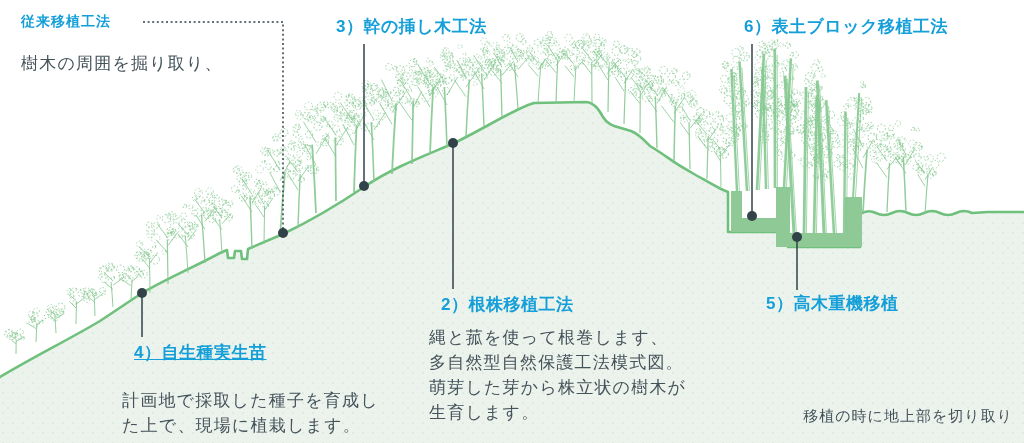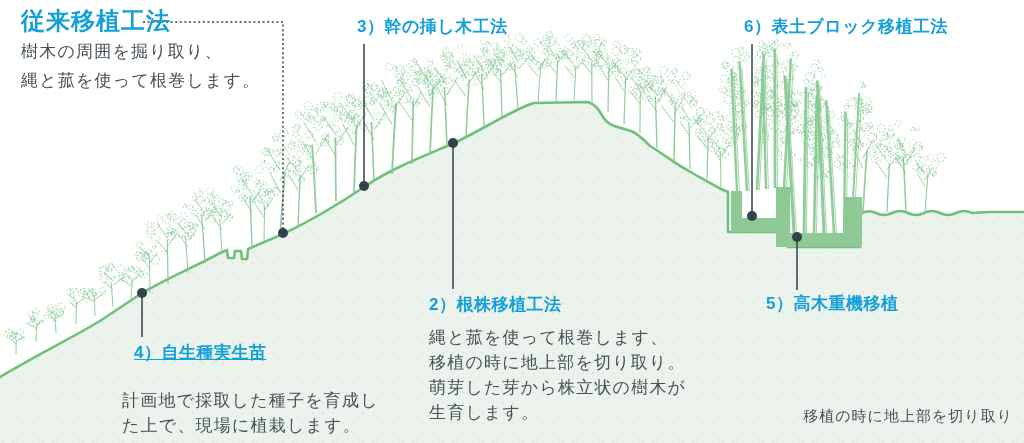--- a/index.html
+++ b/index.html
@@ -3,21 +3,21 @@
 <meta charset="utf-8">
 <style>
   html,body{margin:0;padding:0;background:#ffffff;}
   body{width:1024px;height:443px;overflow:hidden;
        font-family:"Liberation Sans","DejaVu Sans",sans-serif;}
   .stage{position:relative;width:1024px;height:443px;}
   #scene{position:absolute;left:0;top:0;}
   .ann{position:absolute;white-space:nowrap;}
   .title{color:var(--blue,#149fd9);font-weight:bold;font-size:17px;
          letter-spacing:0.5px;line-height:22px;}
-  .t18{font-size:24px;letter-spacing:1px;}
+  .t18{font-size:14px;letter-spacing:1px;}
   .desc{color:var(--ink,#44525a);font-size:17px;letter-spacing:1.2px;}
   .desc>div{line-height:25px;height:25px;}
   .lh29>div{line-height:29px;height:29px;}
   .caption{position:absolute;right:11px;top:407px;color:var(--ink,#44525a);
            font-size:15px;letter-spacing:1px;}
 </style>
 </head>
 <body>
 
 <div class="stage">
@@ -1674,39 +1674,38 @@
         <circle cx="453" cy="143" r="5" fill="#324249"></circle>
         <path d="M 142 293 L 142 337" fill="none" stroke="#324249" stroke-width="1.5"></path>
         <circle cx="142" cy="293" r="5" fill="#324249"></circle>
         <path d="M 797 237 L 797 290" fill="none" stroke="#324249" stroke-width="1.5"></path>
         <circle cx="797" cy="237" r="5" fill="#324249"></circle>
       </g>
     </svg>
 
   <div class="ann" style="left:21px;top:10px;">
     <div class="title t18">従来移植工法</div>
-    <div class="desc lh29" style="margin-top:5px;">
+    <div class="desc lh29" style="margin-top:17px;">
       <div>樹木の周囲を掘り取り、</div>
-      <div>縄と菰を使って根巻します。</div>
     </div>
   </div>
 
-  <div class="ann" style="left:357px;top:16px;">
+  <div class="ann" style="left:336px;top:16px;">
     <div class="title">3）幹の挿し木工法</div>
   </div>
 
   <div class="ann" style="left:744px;top:16px;">
     <div class="title">6）表土ブロック移植工法</div>
   </div>
 
   <div class="ann" style="left:429px;top:294px;">
-    <div class="title" style="margin-left:0;">2）根株移植工法</div>
+    <div class="title" style="margin-left:12px;">2）根株移植工法</div>
     <div class="desc" style="margin-top:9px;">
       <div>縄と菰を使って根巻します、</div>
-      <div>移植の時に地上部を切り取り。</div>
+      <div>多自然型自然保護工法模式図。</div>
       <div>萌芽した芽から株立状の樹木が</div>
       <div>生育します。</div>
     </div>
   </div>
 
   <div class="ann" style="left:122px;top:342px;">
     <div class="title" style="margin-left:12px;text-decoration:underline;">4）自生種実生苗</div>
     <div class="desc" style="margin-top:24px;">
       <div>計画地で採取した種子を育成し</div>
       <div>た上で、現場に植栽します。</div>

